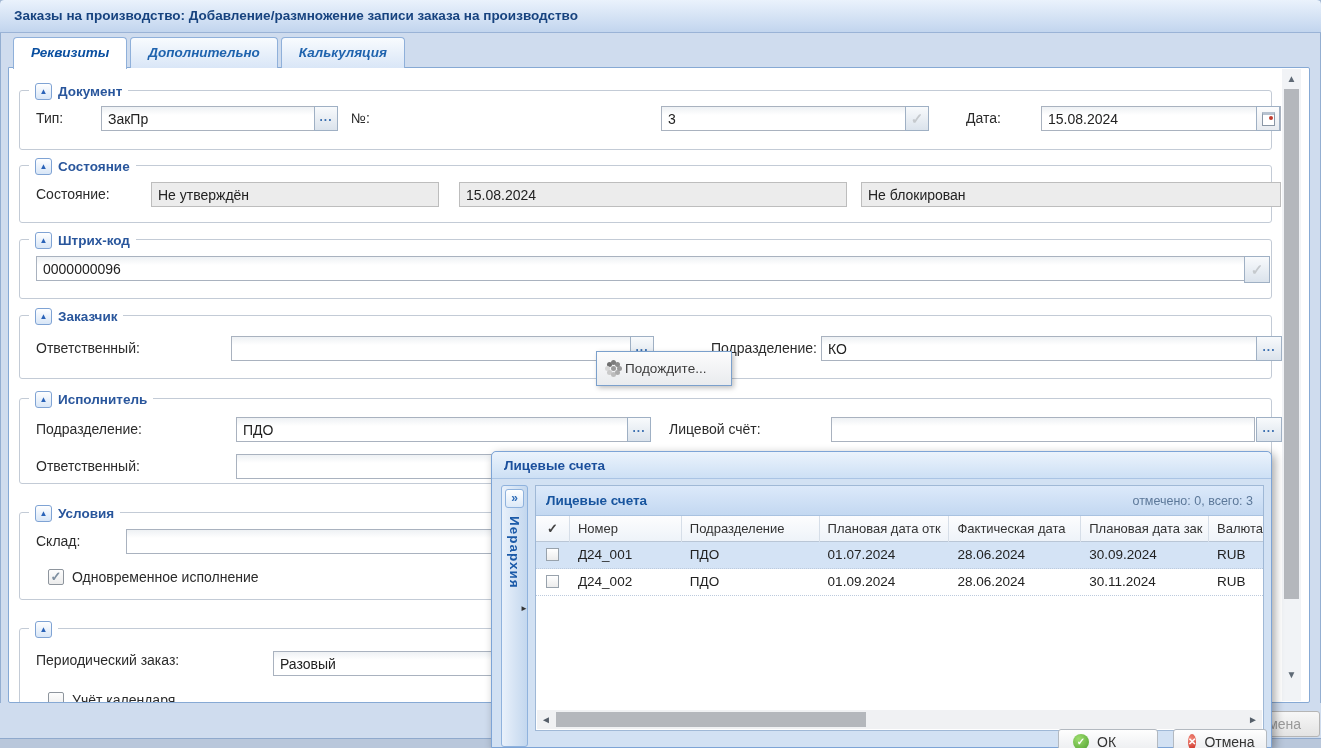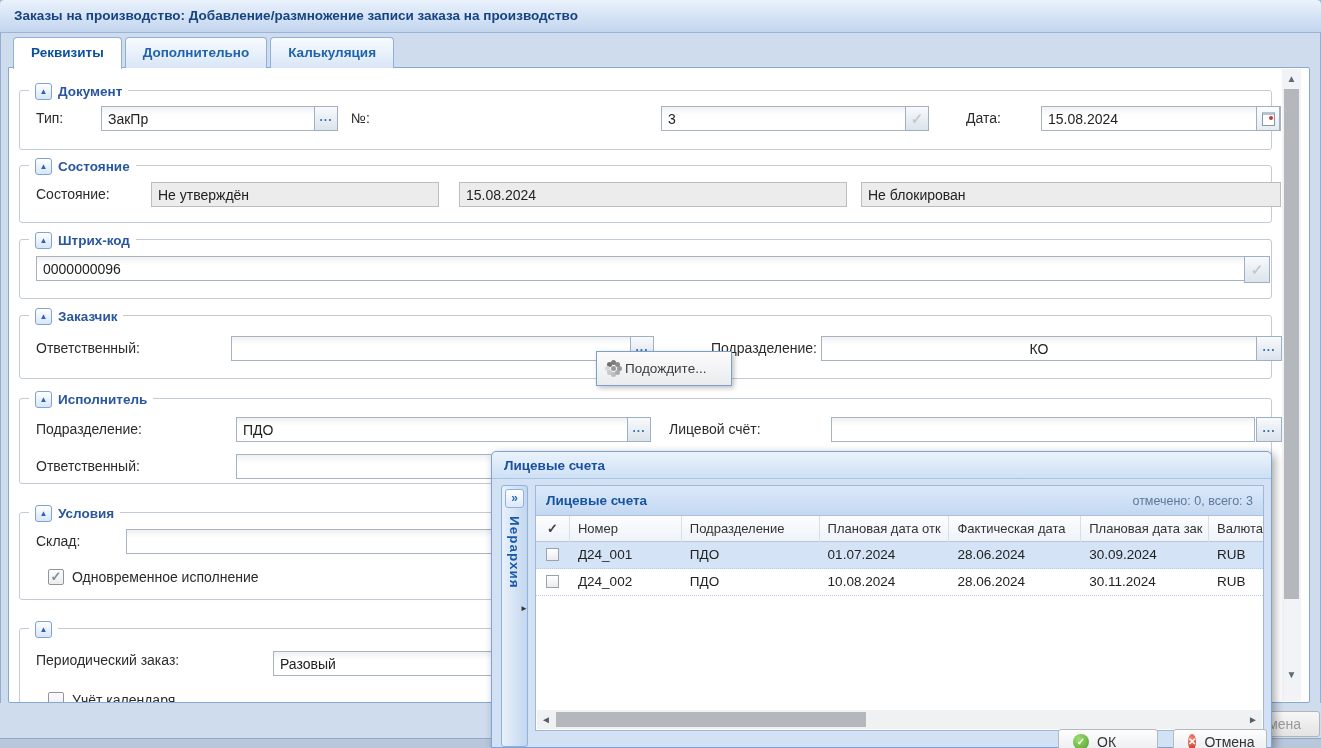--- a/index.html
+++ b/index.html
@@ -8,21 +8,21 @@
             box-shadow: inset 0 0 0 1px #93aed1; border-radius:4px 4px 0 0; font-size:14px; color:#222; }
 
   
   .titlebar { position:absolute; left:0; top:0; width:100%; height:33px;
               background:linear-gradient(#eaf2fc,#c2d5ee); border-bottom:1px solid #9ab3d6;
               border-radius:4px 4px 0 0; line-height:32px; padding-left:14px;
               font-weight:bold; font-size:13.5px; color:#17437f; }
   .tabs { position:absolute; left:13px; top:37px; display:flex; gap:3px; z-index:4; }
   .tab { height:31px; padding:0 17px; line-height:29px; font-weight:bold; font-size:13.5px;
          border:1px solid #8fb0da; border-bottom:none; border-radius:4px 4px 0 0;
-         background:linear-gradient(#f8fbfe,#d9e6f7); color:#1f63ae; cursor:default; }
+         background:linear-gradient(#f8fbfe,#d9e6f7); color:#1f63ae; cursor:default;font-style:italic; }
   .tab.active { background:#fff; color:#0a4fa0; height:32px; z-index:5; }
   .content { position:absolute; left:8px; top:67px; width:1302px; height:636px;
              background:#fff; border:1px solid #86a9d4; border-radius:0 2px 2px 2px; overflow:hidden; z-index:1; }
   .footerstrip { position:absolute; left:0; top:703px; width:100%; height:35px; background:#cfdcee; }
   .bottomedge { position:absolute; left:0; top:738px; width:100%; height:10px; background:#b9c7db; border-top:1px solid #8fa9cc; }
 
   
   .gb { position:absolute; left:10px; width:1253px; border:1px solid #c3cbd6; border-radius:3px; }
   .gb-legend { position:absolute; top:-10px; left:9px; background:#fff; padding:0 6px;
                display:flex; align-items:center; gap:6px; height:20px; }
@@ -173,21 +173,21 @@
 
     <div class="gb" style="top:247px;height:64px;">
       <div class="gb-legend">
         <span class="collapse-btn">▲</span>
         <span class="gb-title">Заказчик</span>
       </div>
       <div class="lbl" style="left:16px;top:20px;">Ответственный:</div>
       <input class="inp" style="left: 211px; top: 20px; width: 400px;" value="">
       <div class="mini-btn dots" style="left:610px;top:20px;">...</div>
       <div class="lbl" style="left:691px;top:20px;">Подразделение:</div>
-      <input class="inp" style="left: 801px; top: 20px; width: 436px; text-align: center;" value="КО">
+      <input class="inp" style="left: 801px; top: 20px; width: 436px;" value="КО">
       <div class="mini-btn dots" style="left:1236px;top:20px;width:26px;">...</div>
     </div>
 
     <div class="gb" style="top:330px;height:86px;">
       <div class="gb-legend">
         <span class="collapse-btn">▲</span>
         <span class="gb-title">Исполнитель</span>
       </div>
       <div class="lbl" style="left:16px;top:18px;">Подразделение:</div>
       <input class="inp" style="left: 216px; top: 18px; width: 392px;" value="ПДО">
@@ -271,21 +271,21 @@
         <div class="td c5">30.09.2024</div>
         <div class="td c6">RUB</div>
       </div>
 
       <div class="trow" style="top:83px;">
         <div class="td c0">
             <div class="row-cb"></div>
           </div>
         <div class="td c1">Д24_002</div>
         <div class="td c2">ПДО</div>
-        <div class="td c3">10.08.2024</div>
+        <div class="td c3">01.09.2024</div>
         <div class="td c4">28.06.2024</div>
         <div class="td c5">30.11.2024</div>
         <div class="td c6">RUB</div>
       </div>
 
       <div class="hsb" style="width:725px;">
         <div class="harrow" style="left:0;">◄</div>
         <div class="thumb"></div>
         <div class="harrow" style="right:0;">►</div>
       </div>

